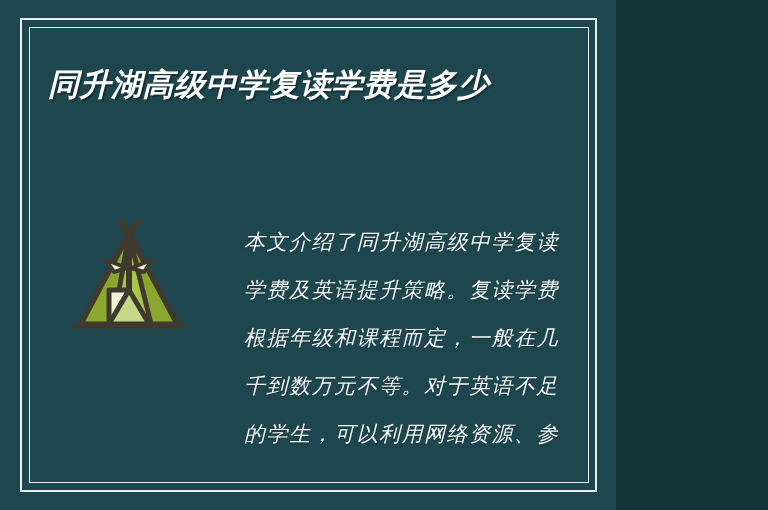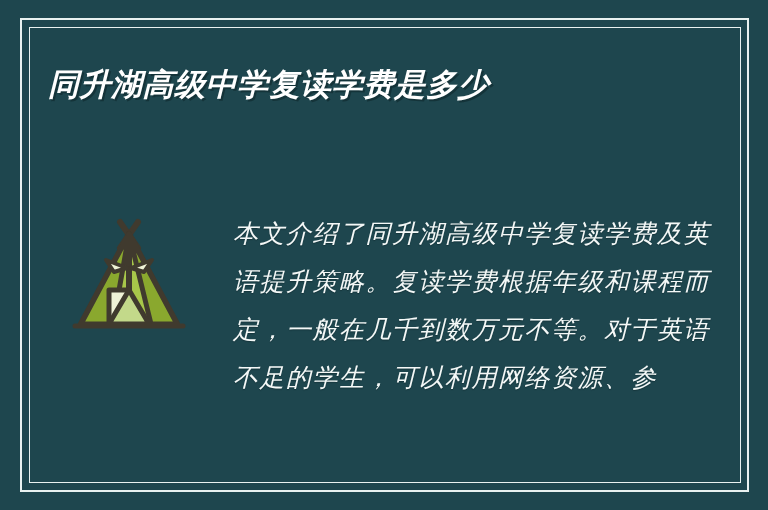--- a/index.html
+++ b/index.html
@@ -2,21 +2,21 @@
 <html lang="zh"><head>
 <meta charset="utf-8">
 <style>
   html, body {
     margin: 0;
     padding: 0;
     background: #15343a;
   }
   #card {
     position: relative;
-    width: 768px;
+    width: 616px;
     height: 510px;
     overflow: hidden;
     background: #1e464e;
     font-family: "Liberation Sans", "DejaVu Sans", sans-serif;
   }
 
   
   .frame {
     position: absolute;
     border-style: solid;
@@ -80,24 +80,24 @@
     width: 128px;
     height: 124px;
   }
 
   .text-cell {
     flex: 1 1 auto;
     padding-top: 8px;
     overflow: hidden;
   }
   .para {
-    margin: 5px;
+    margin: 16px;
     color: #f4f8f7;
-    font-family: Liberation Sans, sans-serif;
-    font-size: 25px;
+    font-family: Liberation Mono, monospace;
+    font-size: 21px;
     line-height: 48px;
     letter-spacing: 1.5px;
     font-style: italic;
     font-weight: 500;
     text-shadow: 0 1px 1px rgba(10, 34, 38, 0.45);
     word-break: break-all;
   }
 </style>
 </head>
 <body>

